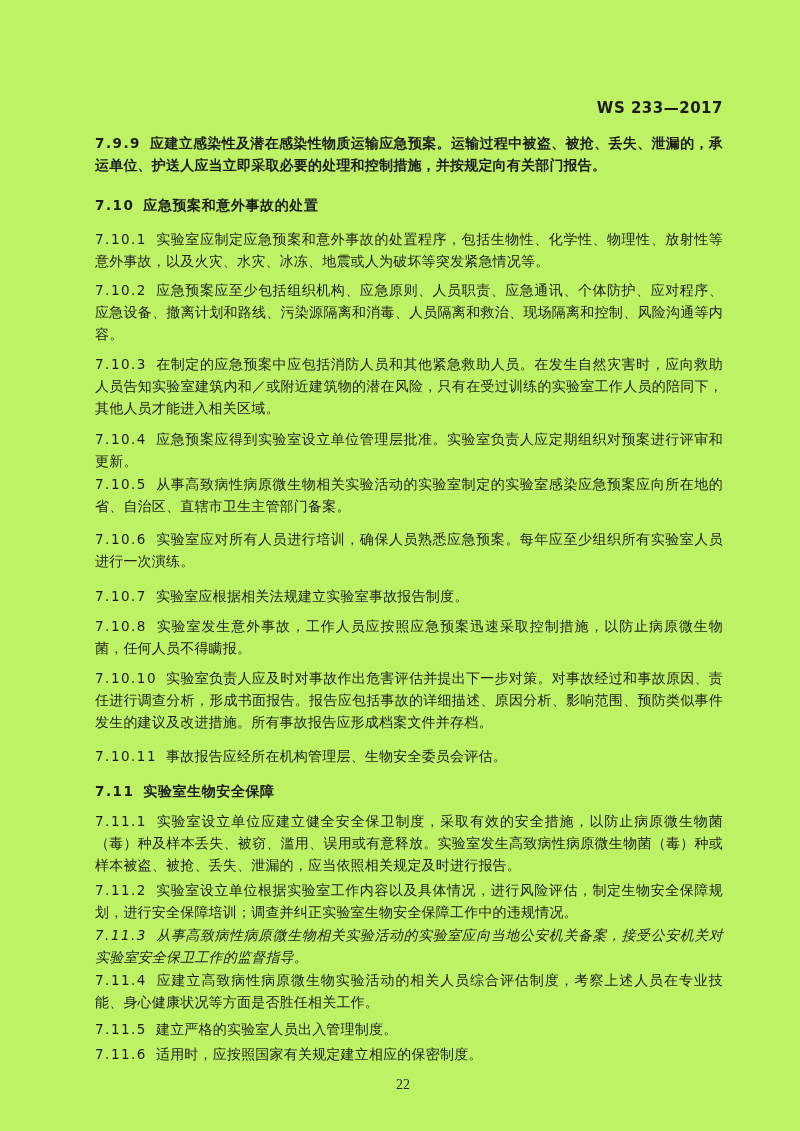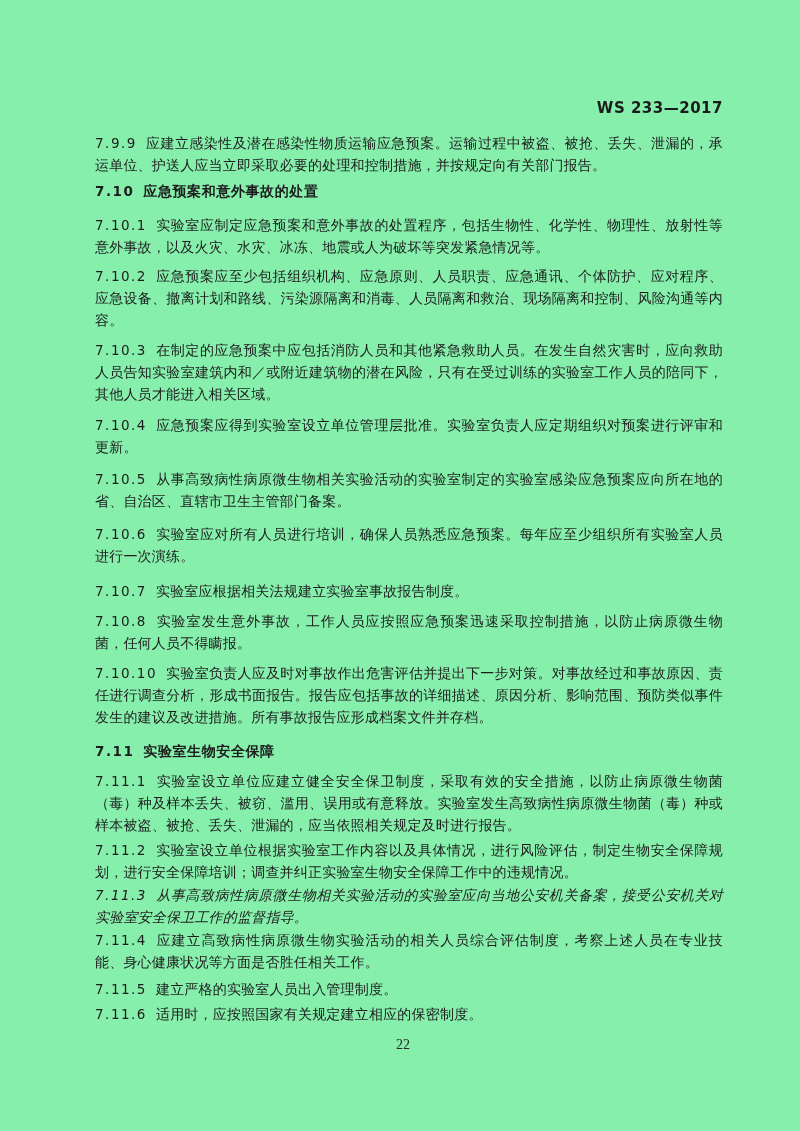--- a/index.html
+++ b/index.html
@@ -1,21 +1,21 @@
 <!DOCTYPE html>
 <html><head>
 <meta charset="utf-8">
 <style>
   html, body { margin: 0; padding: 0; background: #e8e8e8; }
   .page {
     position: relative;
     width: 800px;
     height: 1131px;
     margin: 0 auto;
-    background: #86efac;
+    background: #bef264;
     box-sizing: border-box;
     padding: 100px 77px 0 95px;
     overflow: hidden;
     color: #1c1c1c;
     font-family: "Liberation Serif", "DejaVu Serif", serif;
   }
   .doc-header {
     text-align: right;
     font-family: "DejaVu Sans", "Liberation Sans", sans-serif;
     font-weight: 600;
@@ -55,31 +55,32 @@
     font-family: "Liberation Serif", "DejaVu Serif", serif;
   }
 </style>
 </head>
 <body>
 
 <div class="page">
   <div class="doc-header">WS 233—2017</div>
 
   <div class="doc-body">
-      <p class="clause body" style="margin-bottom: 3px;"><span class="num">7.9.9</span><span class="txt">应建立感染性及潜在感染性物质运输应急预案。运输过程中被盗、被抢、丢失、泄漏的，承运单位、护送人应当立即采取必要的处理和控制措施，并按规定向有关部门报告。</span></p>
+      <p class="clause body" style="margin-bottom: 17px; font-weight: bold;"><span class="num">7.9.9</span><span class="txt">应建立感染性及潜在感染性物质运输应急预案。运输过程中被盗、被抢、丢失、泄漏的，承运单位、护送人应当立即采取必要的处理和控制措施，并按规定向有关部门报告。</span></p>
       <p class="clause heading" style="margin-bottom: 12px;"><span class="num">7.10</span><span class="txt">应急预案和意外事故的处置</span></p>
       <p class="clause body" style="margin-bottom: 6px;"><span class="num">7.10.1</span><span class="txt">实验室应制定应急预案和意外事故的处置程序，包括生物性、化学性、物理性、放射性等意外事故，以及火灾、水灾、冰冻、地震或人为破坏等突发紧急情况等。</span></p>
       <p class="clause body" style="margin-bottom: 7px;"><span class="num">7.10.2</span><span class="txt">应急预案应至少包括组织机构、应急原则、人员职责、应急通讯、个体防护、应对程序、应急设备、撤离计划和路线、污染源隔离和消毒、人员隔离和救治、现场隔离和控制、风险沟通等内容。</span></p>
       <p class="clause body" style="margin-bottom: 8px;"><span class="num">7.10.3</span><span class="txt">在制定的应急预案中应包括消防人员和其他紧急救助人员。在发生自然灾害时，应向救助人员告知实验室建筑内和／或附近建筑物的潜在风险，只有在受过训练的实验室工作人员的陪同下，其他人员才能进入相关区域。</span></p>
-      <p class="clause body" style="margin-bottom: 9px;"><span class="num">7.10.4</span><span class="txt">应急预案应得到实验室设立单位管理层批准。实验室负责人应定期组织对预案进行评审和更新。</span></p>
+      <p class="clause body" style=""><span class="num">7.10.4</span><span class="txt">应急预案应得到实验室设立单位管理层批准。实验室负责人应定期组织对预案进行评审和更新。</span></p>
       <p class="clause body" style="margin-bottom: 10px;"><span class="num">7.10.5</span><span class="txt">从事高致病性病原微生物相关实验活动的实验室制定的实验室感染应急预案应向所在地的省、自治区、直辖市卫生主管部门备案。</span></p>
       <p class="clause body" style="margin-bottom: 12px;"><span class="num">7.10.6</span><span class="txt">实验室应对所有人员进行培训，确保人员熟悉应急预案。每年应至少组织所有实验室人员进行一次演练。</span></p>
       <p class="clause body" style="margin-bottom: 7px;"><span class="num">7.10.7</span><span class="txt">实验室应根据相关法规建立实验室事故报告制度。</span></p>
       <p class="clause body" style="margin-bottom: 7px;"><span class="num">7.10.8</span><span class="txt">实验室发生意外事故，工作人员应按照应急预案迅速采取控制措施，以防止病原微生物菌，任何人员不得瞒报。</span></p>
       <p class="clause body" style="margin-bottom: 11px;"><span class="num">7.10.10</span><span class="txt">实验室负责人应及时对事故作出危害评估并提出下一步对策。对事故经过和事故原因、责任进行调查分析，形成书面报告。报告应包括事故的详细描述、原因分析、影响范围、预防类似事件发生的建议及改进措施。所有事故报告应形成档案文件并存档。</span></p>
+      <p class="clause body" style="margin-bottom: 12px;"><span class="num">7.10.11</span><span class="txt">事故报告应经所在机构管理层、生物安全委员会评估。</span></p>
       <p class="clause heading" style="margin-bottom: 8px;"><span class="num">7.11</span><span class="txt">实验室生物安全保障</span></p>
       <p class="clause body" style="margin-bottom: 2px;"><span class="num">7.11.1</span><span class="txt">实验室设立单位应建立健全安全保卫制度，采取有效的安全措施，以防止病原微生物菌（毒）种及样本丢失、被窃、滥用、误用或有意释放。实验室发生高致病性病原微生物菌（毒）种或样本被盗、被抢、丢失、泄漏的，应当依照相关规定及时进行报告。</span></p>
       <p class="clause body" style="margin-bottom: 0px;"><span class="num">7.11.2</span><span class="txt">实验室设立单位根据实验室工作内容以及具体情况，进行风险评估，制定生物安全保障规划，进行安全保障培训；调查并纠正实验室生物安全保障工作中的违规情况。</span></p>
       <p class="clause body" style="margin-bottom: 0px; font-style: italic;"><span class="num">7.11.3</span><span class="txt">从事高致病性病原微生物相关实验活动的实验室应向当地公安机关备案，接受公安机关对实验室安全保卫工作的监督指导。</span></p>
       <p class="clause body" style="margin-bottom: 4px;"><span class="num">7.11.4</span><span class="txt">应建立高致病性病原微生物实验活动的相关人员综合评估制度，考察上述人员在专业技能、身心健康状况等方面是否胜任相关工作。</span></p>
       <p class="clause body" style="margin-bottom: 2px;"><span class="num">7.11.5</span><span class="txt">建立严格的实验室人员出入管理制度。</span></p>
       <p class="clause body" style="margin-bottom: 0px;"><span class="num">7.11.6</span><span class="txt">适用时，应按照国家有关规定建立相应的保密制度。</span></p>
     </div>
 
   <div class="page-number">22</div>

